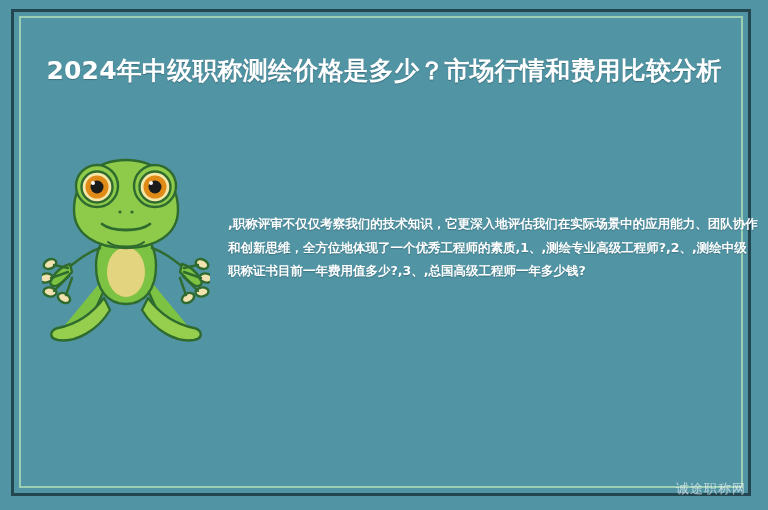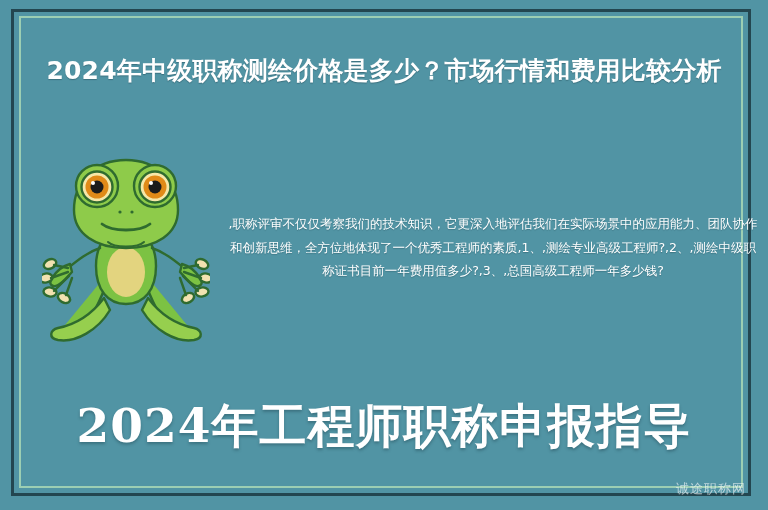--- a/index.html
+++ b/index.html
@@ -70,24 +70,23 @@
     height: 210px;
   }
   .frog svg { display: block; width: 100%; height: 100%; }
 
   
   .body-copy {
     position: absolute;
     left: 228px;
     top: 212px;
     width: 530px;
-    text-align: center;
     color: #ffffff;
     font-size: 12.5px;
-    font-weight: 400;
+    font-weight: 700;
     line-height: 23.5px;
     text-shadow: 0 1px 1px rgba(20,50,60,.3);
   }
 
   
   .headline {
     position: absolute;
     left: 0;
     right: 0;
     top: 398px;
@@ -190,17 +189,16 @@
 
         <path d="M60 76 C70 84 98 84 108 76" fill="none" stroke-width="2.8"></path>
 
         <path d="M66 94 C72 100 96 100 102 94" fill="none" stroke-width="2"></path>
       </g>
     </svg>
   </div>
 
   <div class="body-copy">,职称评审不仅仅考察我们的技术知识，它更深入地评估我们在实际场景中的应用能力、团队协作和创新思维，全方位地体现了一个优秀工程师的素质,1、,测绘专业高级工程师?,2、,测绘中级职称证书目前一年费用值多少?,3、,总国高级工程师一年多少钱?</div>
 
-  <div class="headline">2024年工程师职称申报指导</div>
 
   <div class="watermark">诚途职称网</div>
 
 </div>
 
 </body></html>

